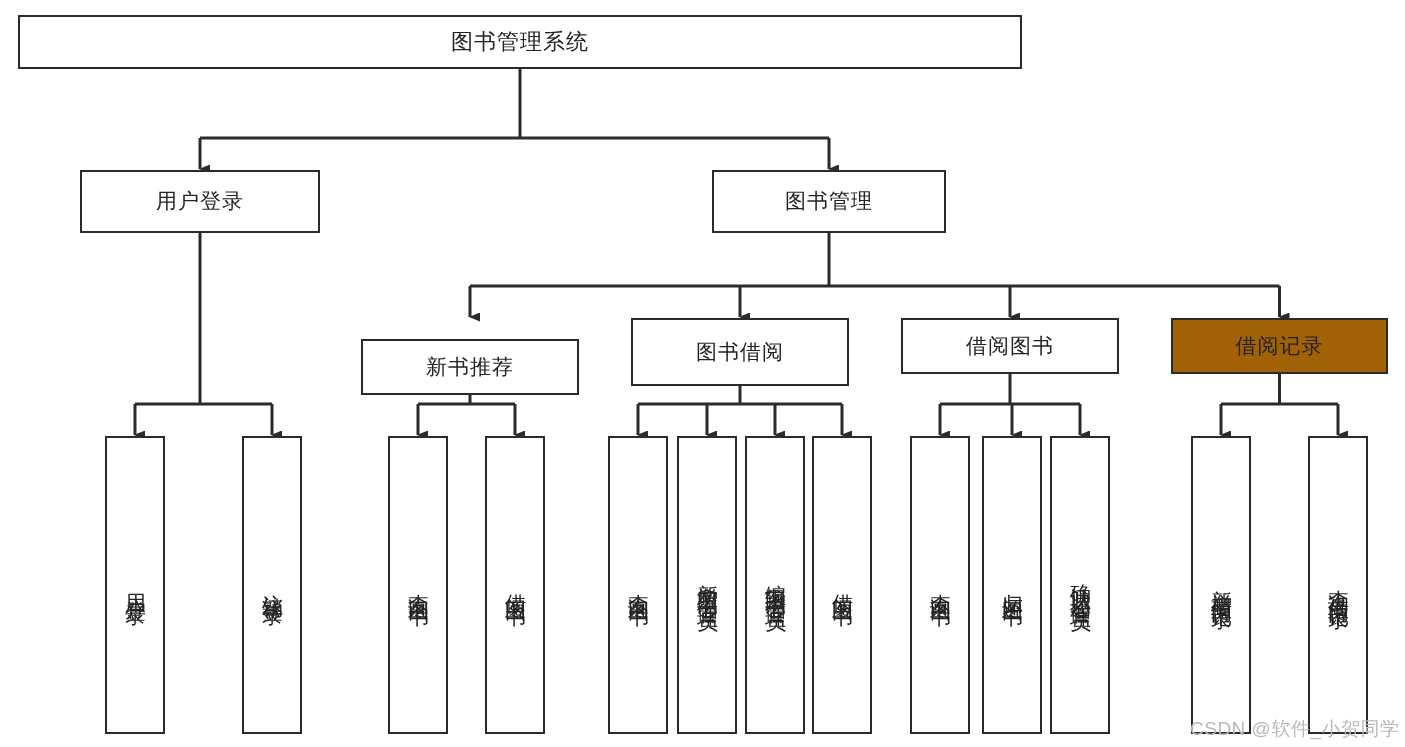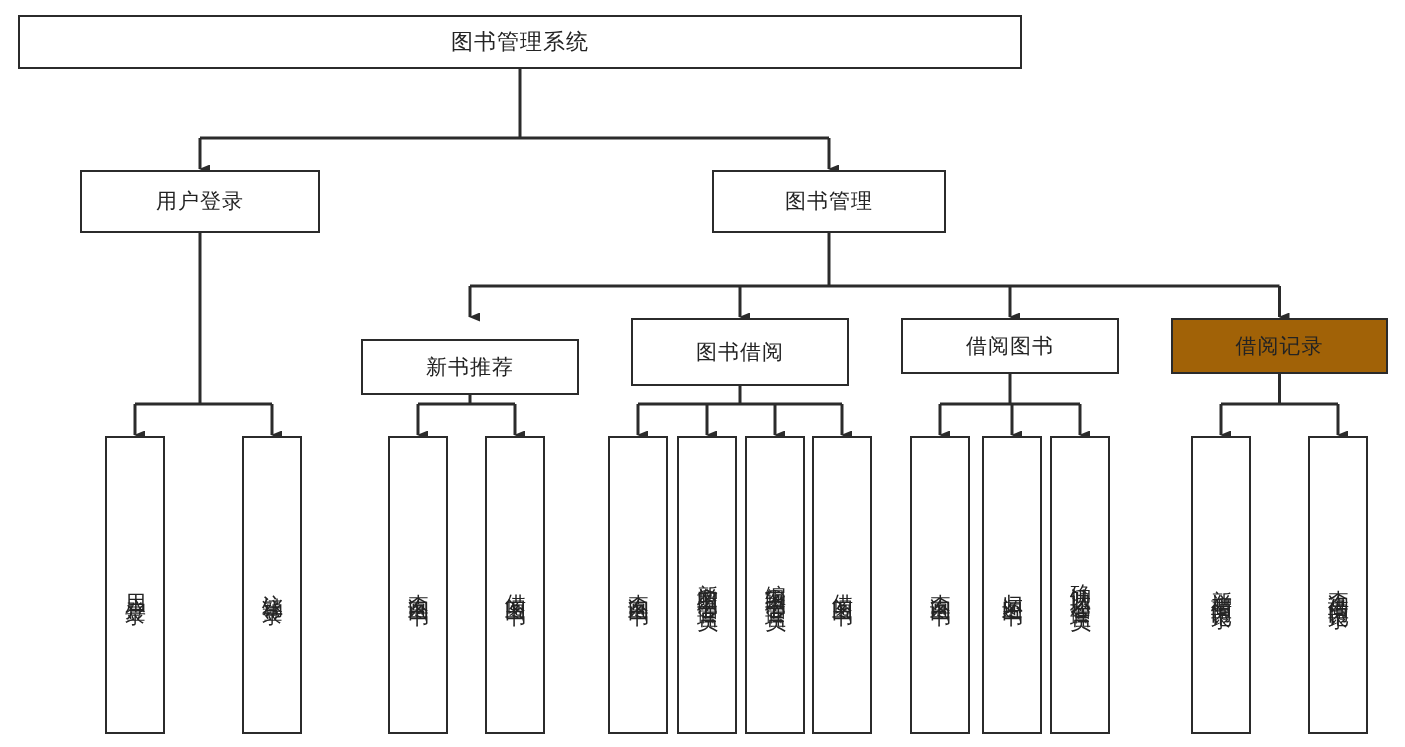--- a/index.html
+++ b/index.html
@@ -158,13 +158,14 @@
       <div class="node vertical" style="left: 1050px; top: 436px; width: 60px; height: 298px; border-color: rgb(43, 43, 43); background: rgb(255, 255, 255);">
         <span class="label">确认归还（管理员）</span>
       </div>
       <div class="node vertical" style="left: 1191px; top: 436px; width: 60px; height: 298px; border-color: rgb(43, 43, 43); background: rgb(255, 255, 255);">
         <span class="label">新增借阅记录</span>
       </div>
       <div class="node vertical" style="left: 1308px; top: 436px; width: 60px; height: 298px; border-color: rgb(43, 43, 43); background: rgb(255, 255, 255);">
         <span class="label">查询借阅记录</span>
       </div>
     </div>
+  <div class="watermark" style="left: 1190px; top: 716px; color: rgb(185, 185, 185);">CSDN @软件_小贺同学</div>
 </div>
 
 </body></html>

